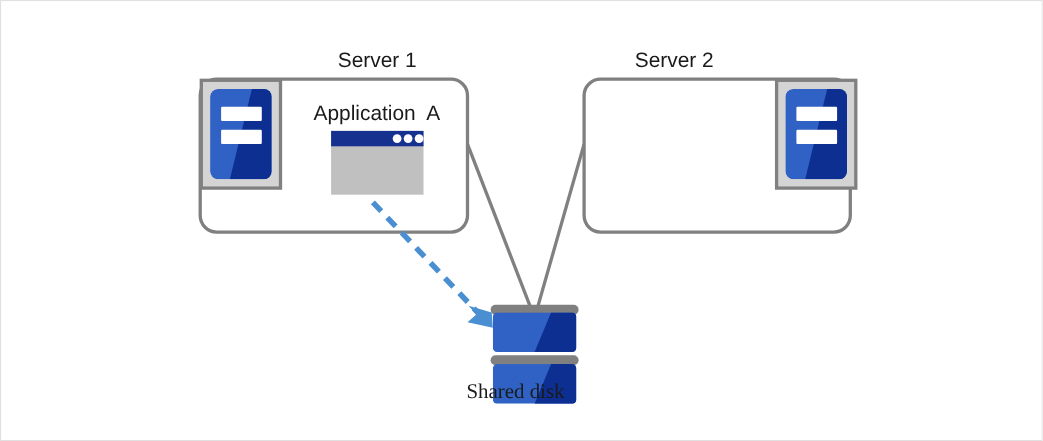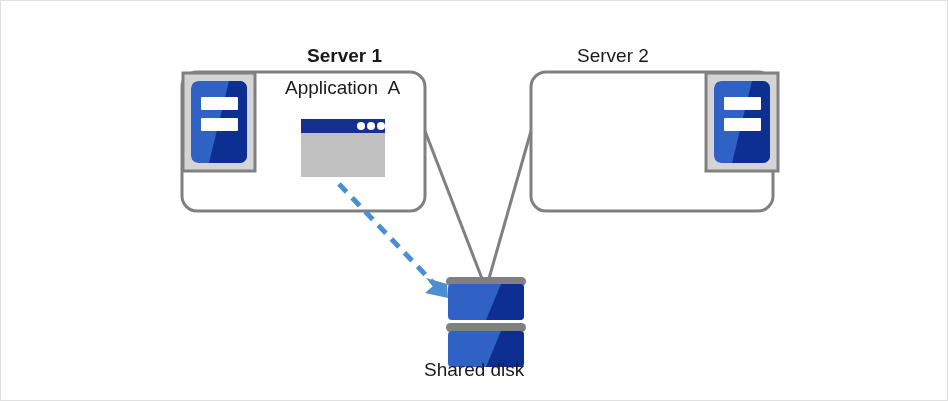--- a/index.html
+++ b/index.html
@@ -30,34 +30,34 @@
     position: absolute;
     color: #1a1a1a;
     font-size: 19px;
     line-height: 22px;
     white-space: pre;
     font-family: "Liberation Sans", sans-serif;
   }
   #label-server-1 {
     left: 306px;
     top: 44px;
-    font-weight: bold;
   }
   #label-server-2 {
     left: 576px;
     top: 44px;
     text-align: right;
   }
   #label-application-a {
     left: 284px;
-    top: 76px;
+    top: 92px;
   }
   #label-shared-disk {
     left: 423px;
-    top: 358px;
+    top: 345px;
+    font-family: Liberation Serif, serif;
   }
 </style>
 </head>
 <body>
 
 <div id="canvas">
 
   <svg id="diagram-svg" viewBox="0 0 948 401" xmlns="http://www.w3.org/2000/svg">
 
     <defs>

